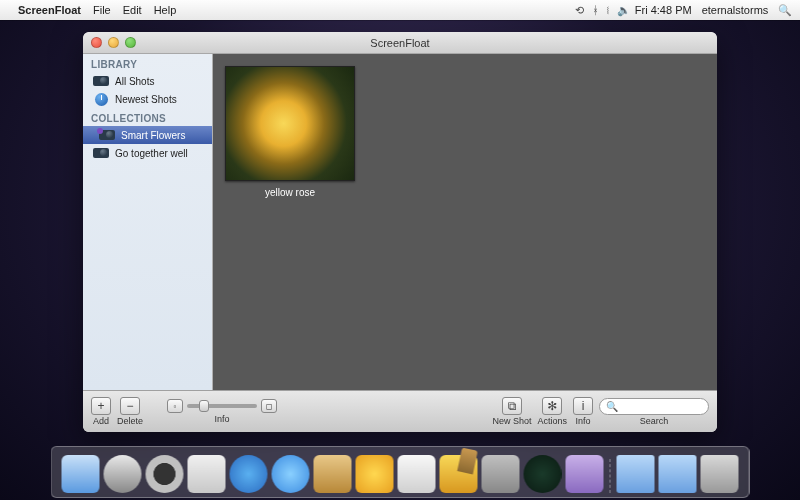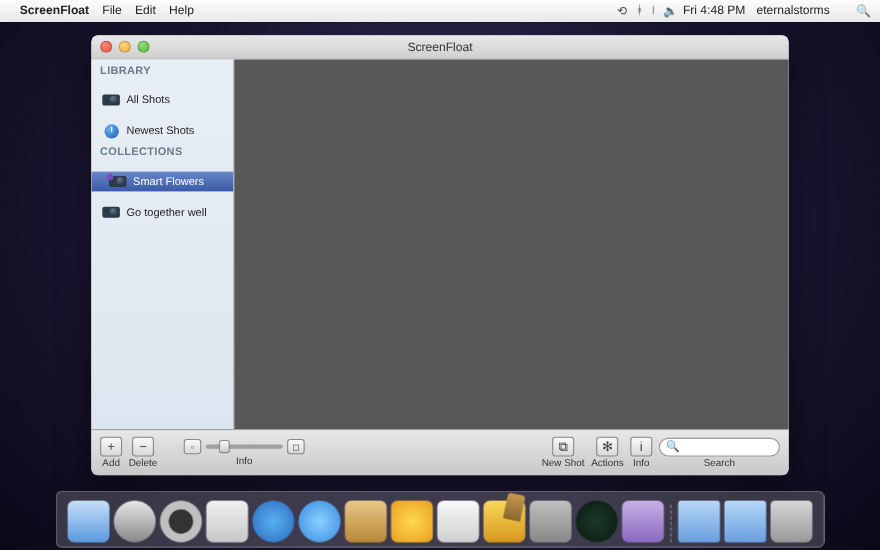--- a/index.html
+++ b/index.html
@@ -6,38 +6,38 @@
 body { width: 800px; height: 500px; overflow: hidden; background: radial-gradient(ellipse at 50% 40%, #5a4a7a 0%, #3a2f5a 25%, #1a1530 55%, #0a0818 100%); position: relative; }
 
 
 .menubar { position: absolute; top: 0; left: 0; right: 0; height: 20px; background: linear-gradient(#fdfdfd, #e8e8e8); display: flex; align-items: center; padding: 0 8px; font-size: 11px; color: #222; box-shadow: 0 1px 0 rgba(0,0,0,0.2); z-index: 100; }
 .menubar .apple { margin-right: 10px; font-size: 13px; }
 .menubar .app-bold { font-weight: bold; margin-right: 12px; }
 .menubar .mitem { margin-right: 12px; cursor: default; }
 .menubar .spacer { flex: 1; }
 .menubar .status-ico { margin-left: 8px; font-size: 11px; opacity: 0.8; }
 .menubar .time { margin-left: 4px; }
-.menubar .user { margin-left: 10px; margin-right: 16px; }
+.menubar .user { margin-left: 10px; margin-right: 2px; }
 
 
 .window { position: absolute; top: 32px; left: 83px; width: 634px; height: 400px; background: #ededed; border-radius: 6px; box-shadow: 0 10px 30px rgba(0,0,0,0.5); overflow: hidden; display: flex; flex-direction: column; }
 .titlebar { height: 22px; background: linear-gradient(#e8e8e8, #cfcfcf); border-bottom: 1px solid #a8a8a8; display: flex; align-items: center; position: relative; border-radius: 6px 6px 0 0; }
 .traffic { display: flex; gap: 6px; margin-left: 8px; }
 .tlight { width: 11px; height: 11px; border-radius: 50%; border: 0.5px solid rgba(0,0,0,0.2); }
 .tlight.close { background: radial-gradient(circle at 35% 30%, #ff8a7a, #e8503e); }
 .tlight.min { background: radial-gradient(circle at 35% 30%, #ffd879, #e8a83a); }
 .tlight.zoom { background: radial-gradient(circle at 35% 30%, #8ee07a, #58b63c); }
 .titlebar .title { position: absolute; left: 0; right: 0; text-align: center; font-size: 11px; color: #333; pointer-events: none; }
 
 .window-body { flex: 1; display: flex; min-height: 0; }
 
 
 .sidebar { width: 130px; background: linear-gradient(#e8eef5, #dde6f0); border-right: 1px solid #b0b0b0; display: flex; flex-direction: column; font-size: 10px; }
 .sb-heading { color: #6a7a8a; font-weight: bold; padding: 5px 8px 2px; letter-spacing: 0.3px; }
-.sb-item { display: flex; align-items: center; gap: 6px; padding: 2px 8px 2px 10px; cursor: default; color: #222; font-size: 10px; margin-top: 10px; }
+.sb-item { display: flex; align-items: center; gap: 6px; padding: 2px 8px 2px 10px; cursor: default; color: #222; font-size: 10px; }
 .sb-item.selected { background: linear-gradient(#6a86c8, #3a5aa8); color: #fff; padding-left: 16px; }
 .sb-icon { width: 16px; height: 14px; display: inline-flex; align-items: center; justify-content: center; }
 .cam-ico { width: 16px; height: 10px; background: #2a3a4a; border-radius: 2px; position: relative; }
 .cam-ico::before { content: ""; position: absolute; right: 2px; top: 1px; width: 7px; height: 7px; border-radius: 50%; background: radial-gradient(circle at 35% 30%, #6a7a8a, #1a2a3a); }
 .cam-ico.smart::after { content: ""; position: absolute; left: -2px; top: -2px; width: 6px; height: 6px; border-radius: 50%; background: #7a4ac0; }
 .clock-ico { width: 13px; height: 13px; border-radius: 50%; background: radial-gradient(circle at 35% 30%, #6ab0f0, #1a5aaa); position: relative; }
 .clock-ico::after { content: ""; position: absolute; left: 6px; top: 2px; width: 1px; height: 5px; background: #fff; }
 
 
 .content { flex: 1; background: #585858; padding: 12px; overflow: auto; }
@@ -140,20 +140,24 @@
       <div class="sb-item">
         <span class="sb-icon">
             <span class="cam-ico"></span>
           </span>
         <span>Go together well</span>
       </div>
     </div>
 
     <div class="content">
       <div class="thumb-row">
+        <div class="thumb">
+          <div class="thumb-img flower1"></div>
+          <div class="thumb-label">yellow rose</div>
+        </div>
       </div>
     </div>
   </div>
 
   <div class="toolbar">
     <div class="tb-btn">
       <div class="tb-ico">+</div>
       <span>Add</span>
     </div>
     <div class="tb-btn">

